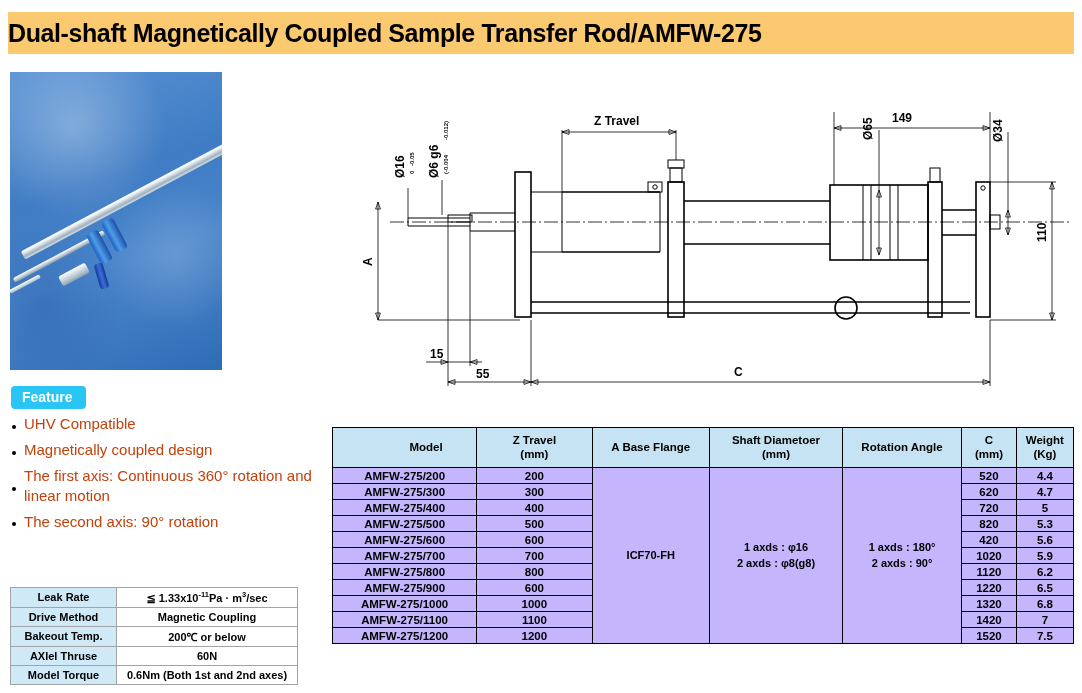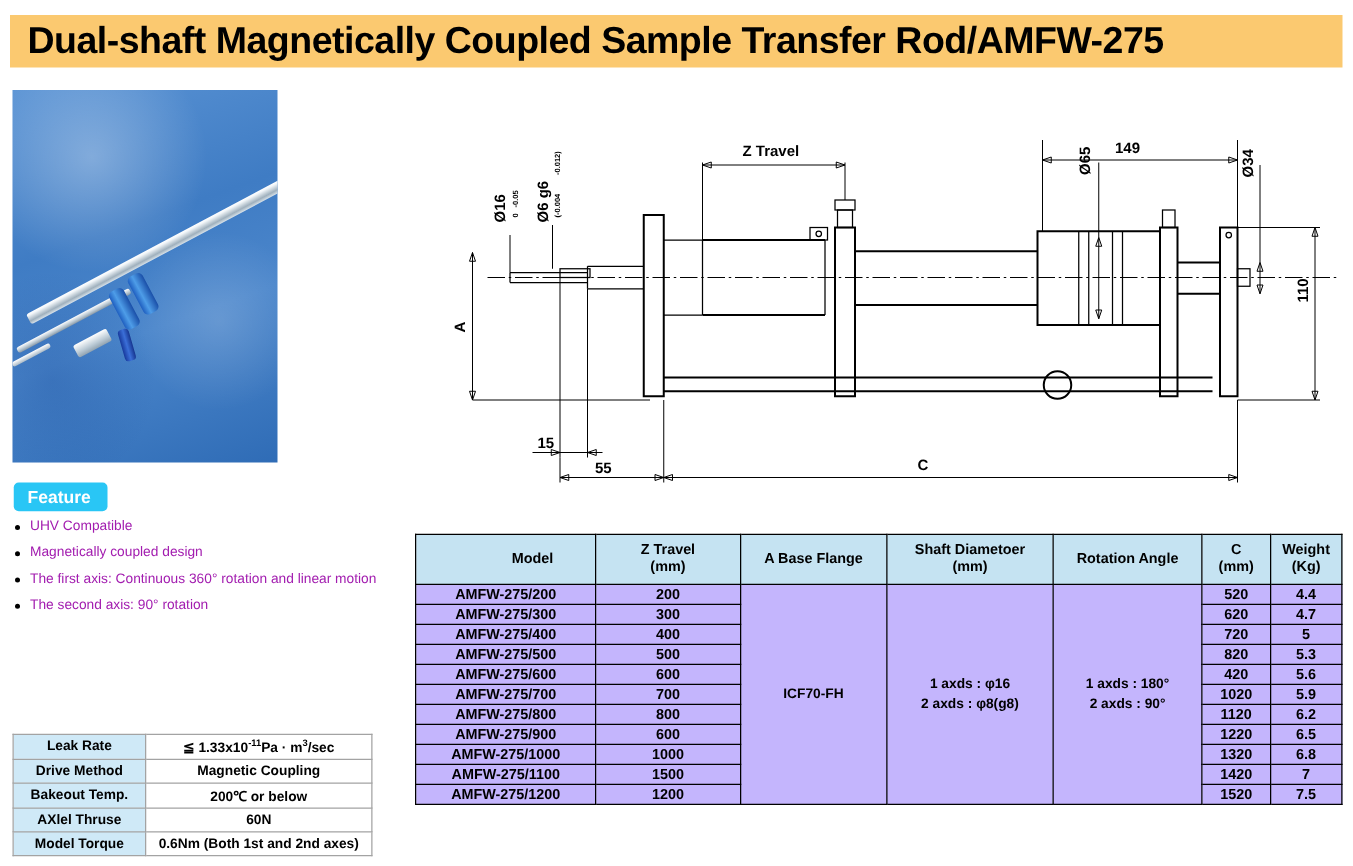--- a/index.html
+++ b/index.html
@@ -12,22 +12,22 @@
   .page { position: relative; width: 1082px; height: 693px; }
 
   
   .title-bar {
     position: absolute; left: 8px; top: 12px;
     width: 1066px; height: 42px;
     background: #fbc970;
     display: flex; align-items: center;
   }
   .title-text {
-    font-size: 30px; font-weight: bold; color: #000;
-    letter-spacing: -0.4px; padding-left: 14px;
+    font-size: 25px; font-weight: bold; color: #000;
+    letter-spacing: -0.4px; padding-left: 0;
     white-space: nowrap;
   }
 
   
   .photo {
     position: absolute; left: 10px; top: 72px;
     width: 212px; height: 298px;
     background:
       radial-gradient(ellipse 70% 50% at 30% 18%, rgba(255,255,255,0.30), rgba(255,255,255,0) 62%),
       radial-gradient(ellipse 55% 40% at 78% 62%, rgba(255,255,255,0.16), rgba(255,255,255,0) 60%),
@@ -77,22 +77,22 @@
   .feature-badge {
     position: absolute; left: 11px; top: 386px;
     background: #29c6f5;
     color: #ffffff; font-weight: bold; font-size: 14px;
     padding: 3px 13px 4px 11px; border-radius: 4px;
   }
   .feature-list {
     position: absolute; left: 12px; top: 414px; width: 312px;
   }
   .feature-item {
-    display: flex; align-items: flex-start;
-    font-size: 11px; color: #a21caf; margin-bottom: 7px; line-height: 1.28;
+    display: flex; align-items: center;
+    font-size: 15px; color: #c2410c; margin-bottom: 7px; line-height: 1.28;
   }
   .feature-item .dot {
     flex: 0 0 auto; width: 12px; padding-top: 6px;
   }
   .feature-item .dot::before {
     content: ""; display: block; width: 4px; height: 4px;
     background: #000; border-radius: 50%;
   }
 
   
@@ -295,21 +295,21 @@
         <td>6.5</td>
       </tr>
       <tr>
         <td>AMFW-275/1000</td>
         <td>1000</td>
         <td>1320</td>
         <td>6.8</td>
       </tr>
       <tr>
         <td>AMFW-275/1100</td>
-        <td>1500</td>
+        <td>1100</td>
         <td>1420</td>
         <td>7</td>
       </tr>
       <tr>
         <td>AMFW-275/1200</td>
         <td>1200</td>
         <td>1520</td>
         <td>7.5</td>
       </tr>
     </tbody>

